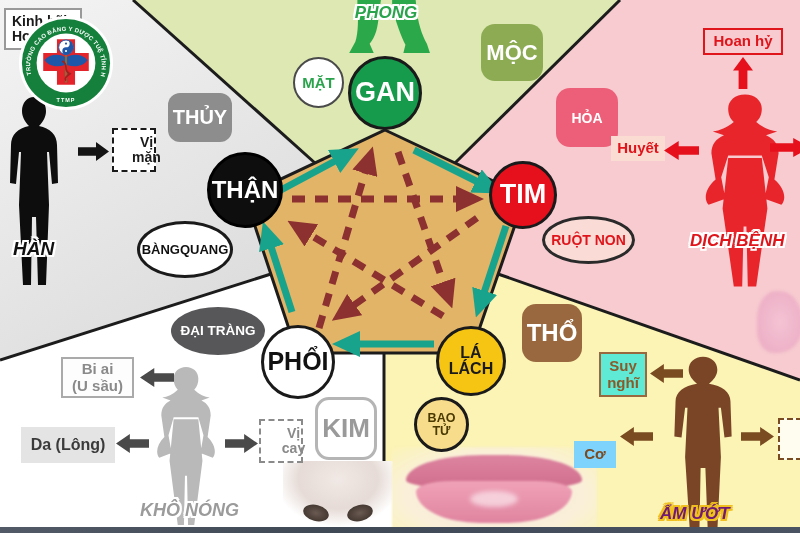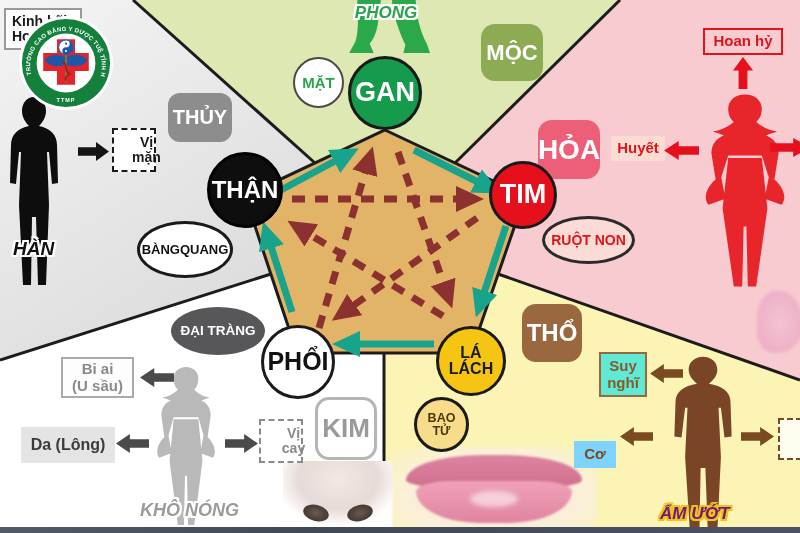--- a/index.html
+++ b/index.html
@@ -136,28 +136,29 @@
   </svg>
   <svg class="abs" style="left:340px;top:0;" width="92" height="53" viewBox="0 0 90 52" preserveAspectRatio="none">
     <path fill="#2ba84a" d="M17,0 L40,0 L38,15 C37,27 35,36 29,43 L33,52 L9,52 L15,41 C18,32 18,17 17,7 Z M51,0 L74,0 L75,9 C76,21 80,34 85,43 L88,52 L62,52 L64,44 C60,36 54,20 51,7 Z"></path>
   </svg>
 
   <div class="sec-label" style="left:340px;top:3px;width:92px;text-align:center;font-size:17px;color:#2aa44c;">PHONG</div>
   <div class="circle" style="left:293px;top:57px;width:51px;height:51px;background:#fff;border-width:2px;border-color:#4a4a4a;font-size:15px;color:#2aa44c;">MẶT</div>
   <div class="circle" style="left:348px;top:56px;width:74px;height:74px;background:#169a4b;color:#fff;font-size:27px;">GAN</div>
   <div class="badge" style="left:440px;top:24px;width:62px;height:57px;background:#8cab53;font-size:22px;margin-left:41px;">MỘC</div>
 
-  <div class="badge" style="left:538px;top:88px;width:62px;height:59px;background:#ed5f78;font-size:28px;margin-top:32px;">HỎA</div>
+  <div class="badge" style="left:556px;top:88px;width:62px;height:59px;background:#ed5f78;font-size:14px;">HỎA</div>
   <div class="box" style="left:703px;top:28px;width:80px;height:27px;border:2px solid #e0151b;color:#e0151b;font-size:15px;font-weight:bold;">Hoan hỷ</div>
   <div class="barrow up" style="left:733px;top:57px;width:20px;height:32px;background:#e6101c;"></div>
   <div class="box" style="left:611px;top:136px;width:54px;height:25px;background:#fbdcd2;color:#e0151b;font-size:15px;font-weight:bold;">Huyết</div>
   <div class="barrow left" style="left:664px;top:141px;width:35px;height:19px;background:#e6101c;"></div>
   <div class="barrow right" style="left:770px;top:138px;width:40px;height:19px;background:#e6101c;"></div>
   <div class="circle" style="left:489px;top:161px;width:68px;height:68px;background:#e6101c;color:#fff;font-size:27px;">TIM</div>
   <div class="ellipse" style="left:542px;top:216px;width:93px;height:48px;background:#fadbd6;border:3px solid #2a2a2a;color:#e0151b;font-size:14px;">RUỘT NON</div>
+  <div class="sec-label" style="left:690px;top:231px;font-size:17px;color:#e0151b;">DỊCH BỆNH</div>
 
   <div class="box" style="left:4px;top:8px;width:78px;height:42px;background:#fff;border:2px solid #999;color:#1a1a1a;font-size:14px;font-weight:bold;align-items:flex-start;padding-left:6px;">
     <span>Kinh hãi</span>
     <span>Hoảng</span>
   </div>
   <div class="badge" style="left:168px;top:93px;width:64px;height:49px;background:#8d8d8d;font-size:20px;border-radius:12px;">THỦY</div>
   <div class="barrow right" style="left:78px;top:142px;width:31px;height:19px;background:#141414;"></div>
   <div class="box dashed" style="left:112px;top:128px;width:44px;height:44px;font-size:14px;font-weight:bold;color:#1a1a1a;">
     <span>Vị</span>
     <span>mặn</span>

